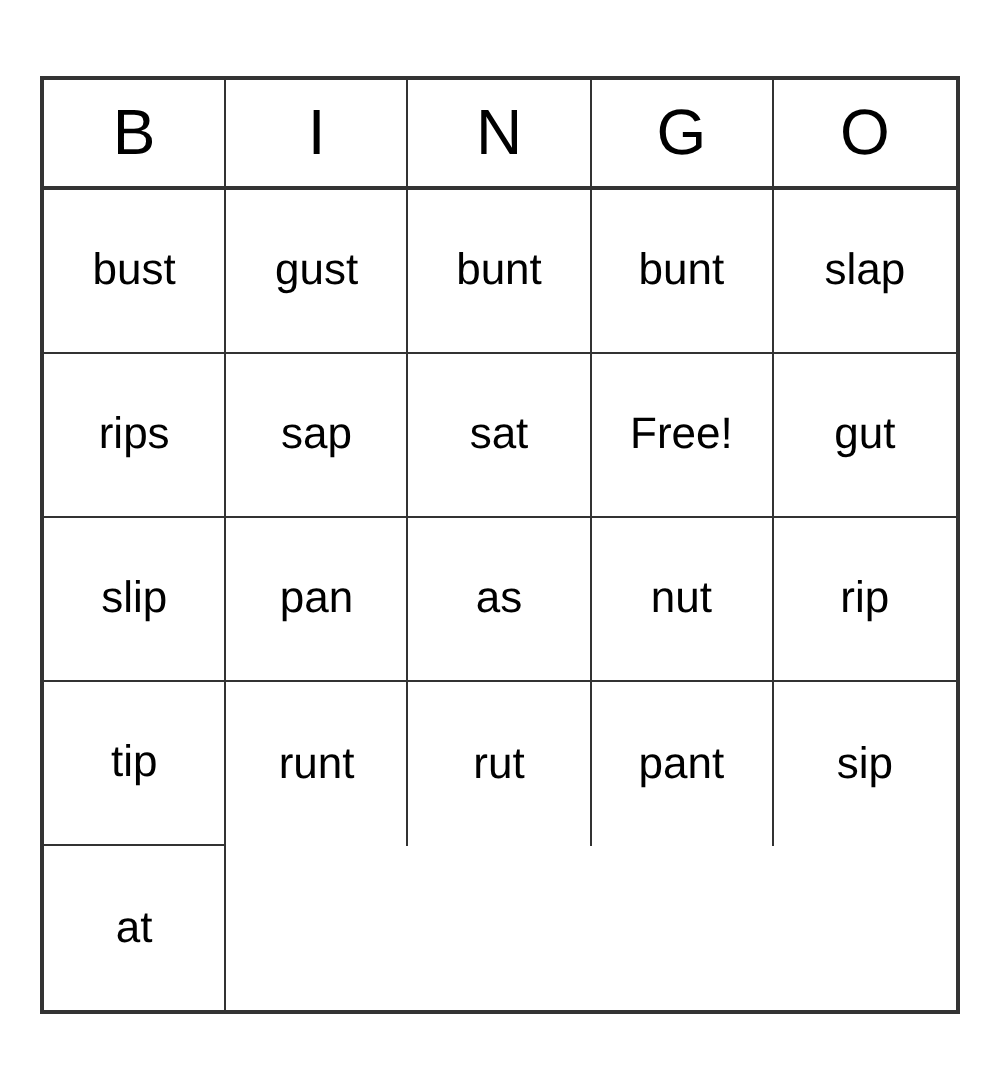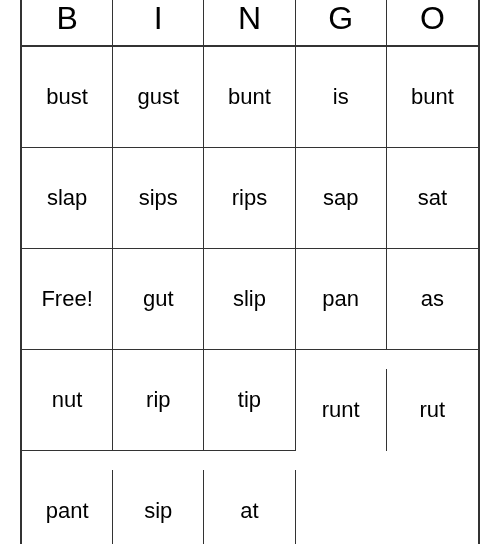--- a/index.html
+++ b/index.html
@@ -58,42 +58,39 @@
       justify-content: center;
       min-height: 82px;
     }
 
     .grid-cell:nth-child(5n) {
       border-right: none;
     }
 
     .grid-cell:nth-last-child(-n+5) {
       border-bottom: none;
-      margin-top: 19px;
     }
   </style>
 </head>
 <body>
 
 <div class="bingo-card">
   <div class="bingo-header">
   <div class="header-cell">B</div>
       <div class="header-cell">I</div>
       <div class="header-cell">N</div>
       <div class="header-cell">G</div>
       <div class="header-cell">O</div>
     </div>
   <div class="bingo-grid">
   <div class="grid-cell">bust</div>
       <div class="grid-cell">gust</div>
       <div class="grid-cell">bunt</div>
-      <div class="grid-cell">is</div>
       <div class="grid-cell">bunt</div>
       <div class="grid-cell">slap</div>
-      <div class="grid-cell">sips</div>
       <div class="grid-cell">rips</div>
       <div class="grid-cell">sap</div>
       <div class="grid-cell">sat</div>
       <div class="grid-cell">Free!</div>
       <div class="grid-cell">gut</div>
       <div class="grid-cell">slip</div>
       <div class="grid-cell">pan</div>
       <div class="grid-cell">as</div>
       <div class="grid-cell">nut</div>
       <div class="grid-cell">rip</div>

